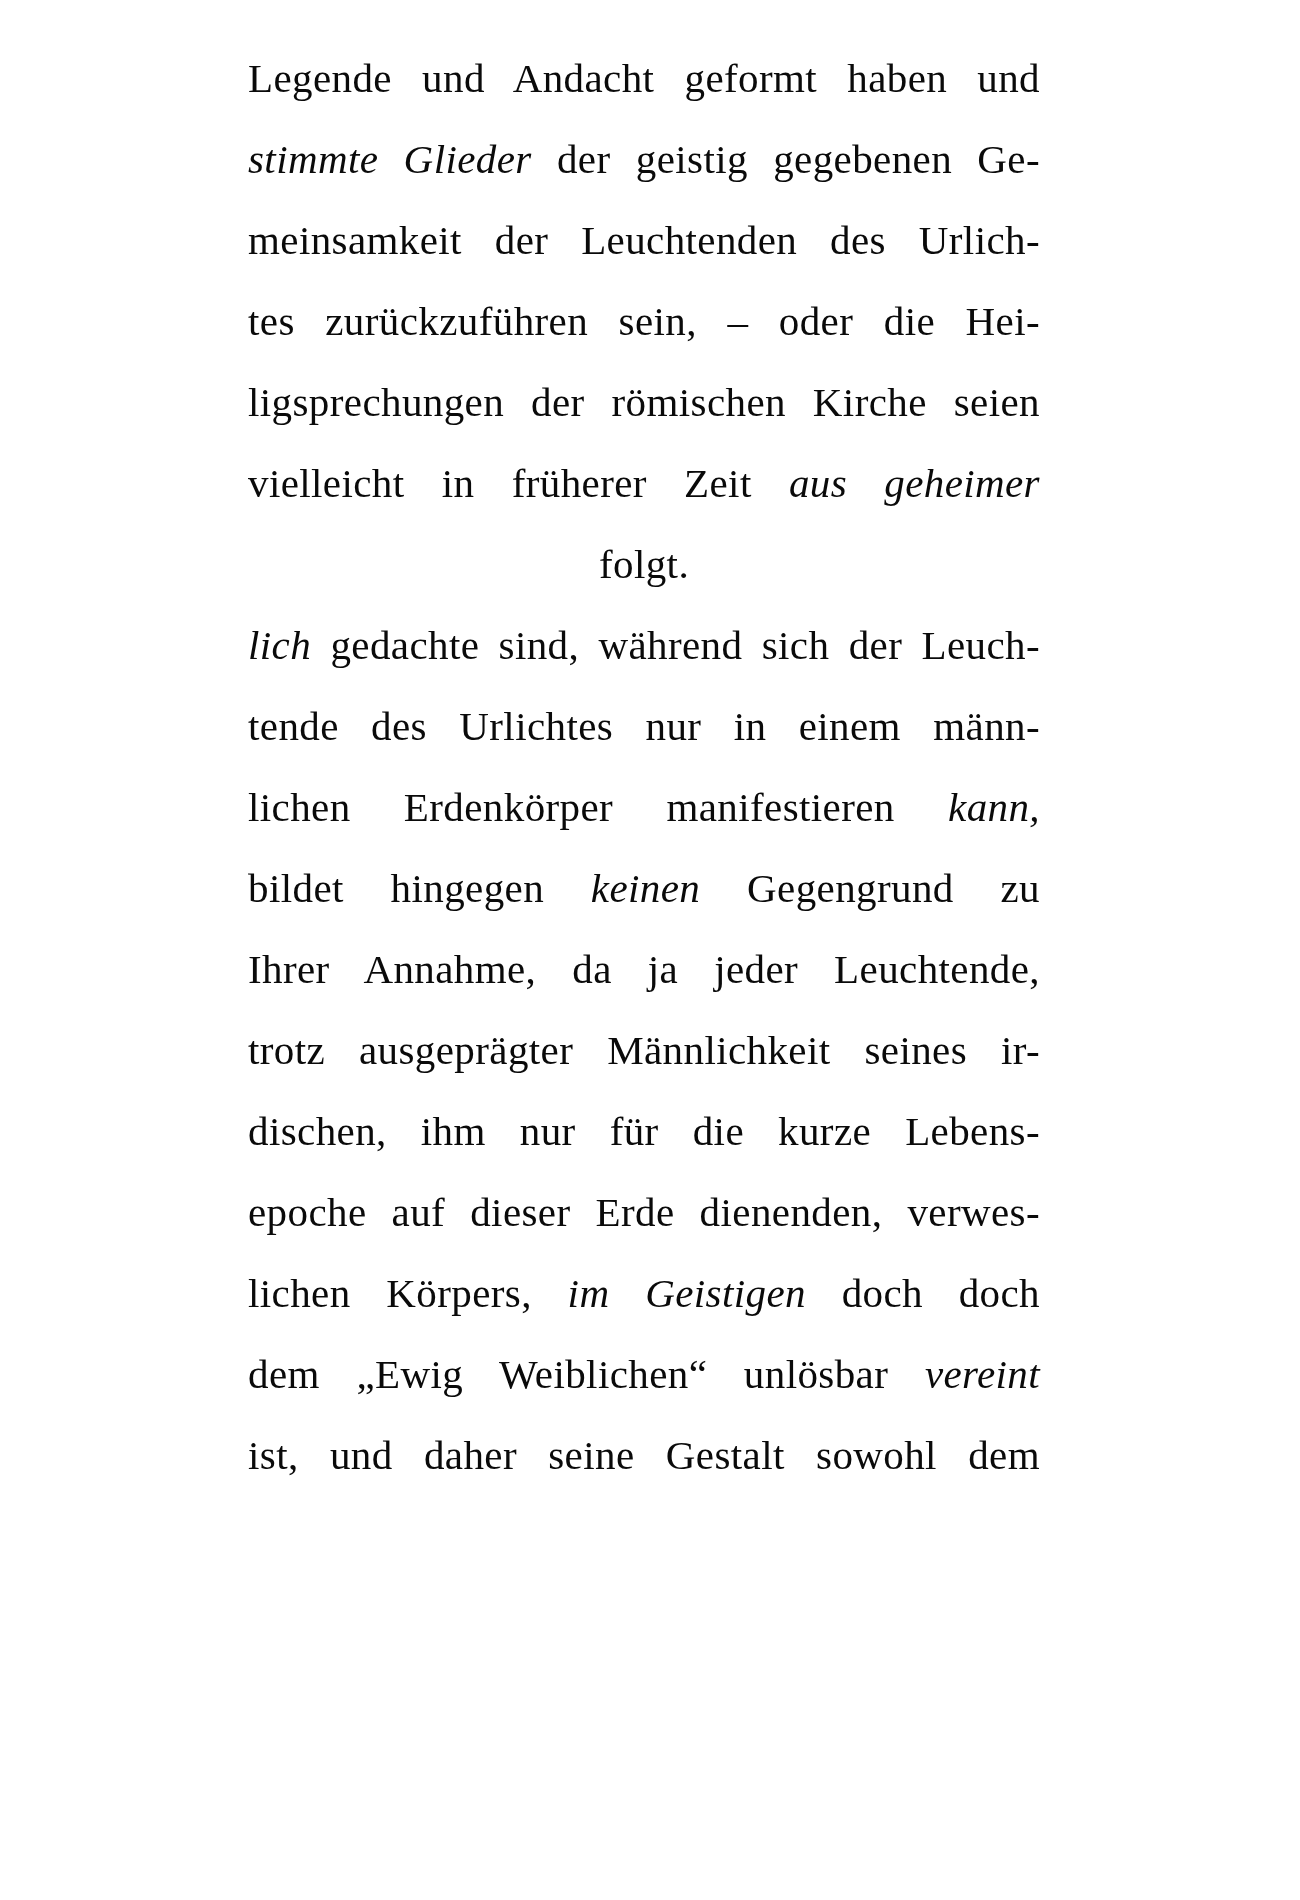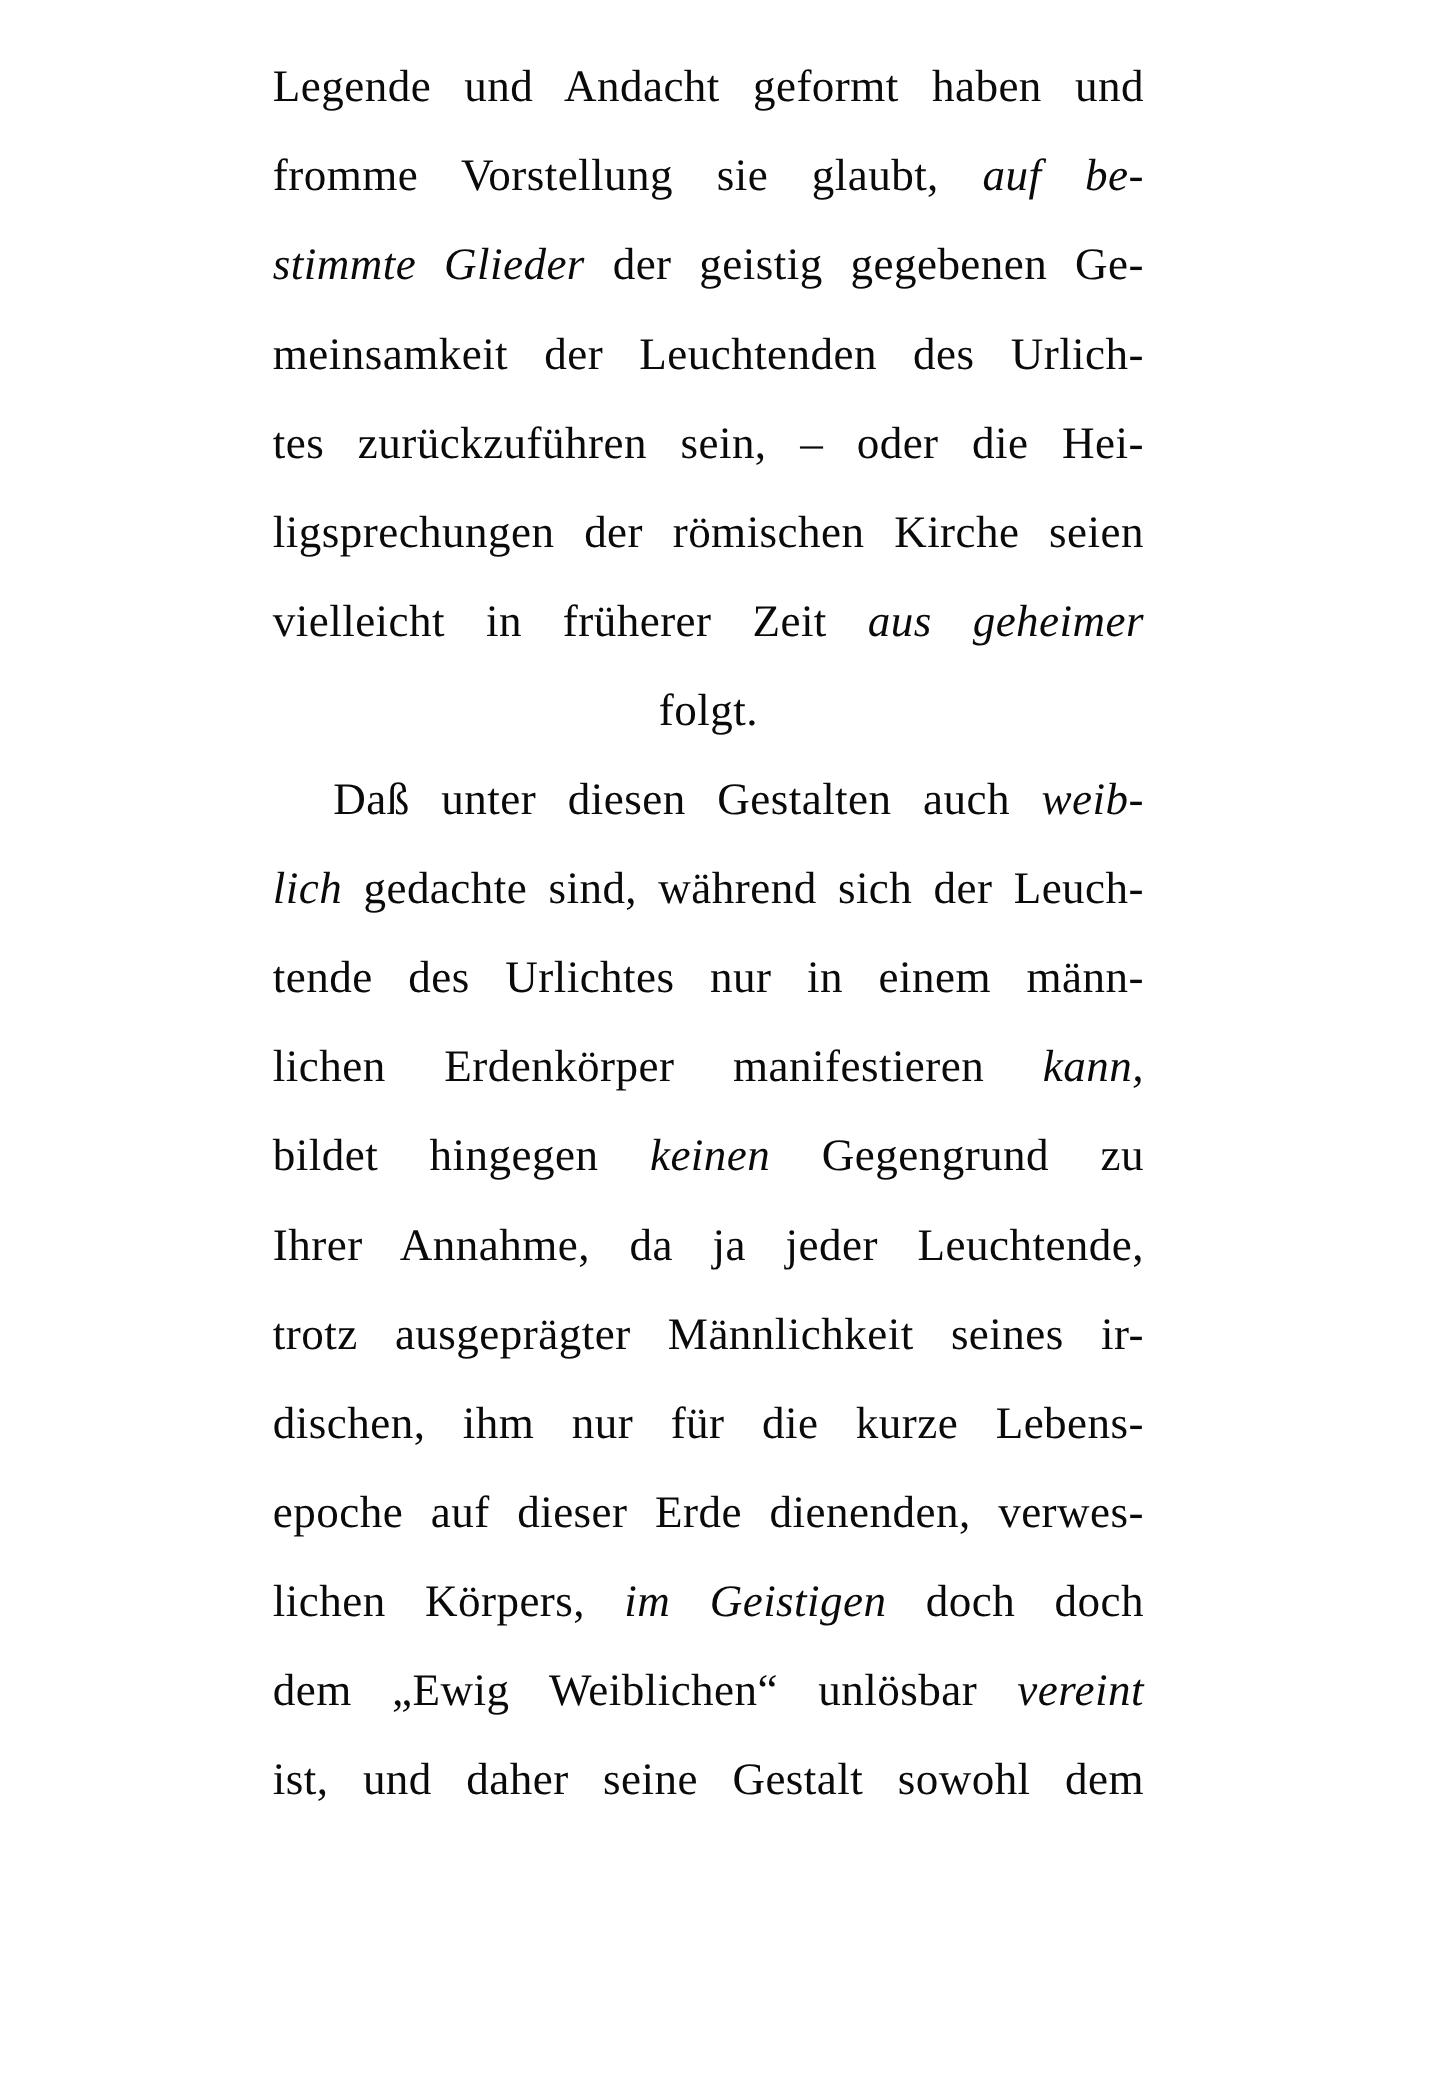--- a/index.html
+++ b/index.html
@@ -53,28 +53,26 @@
     letter-spacing: 2px;
     color: #c2410c;
   }
 </style>
 </head>
 <body>
 
 <div class="page">
   <div class="text-block" id="text-block">
       <div class="line j"><span class="seg-regular">Legende und Andacht geformt haben und</span></div>
-      <div class="line j"><span class="seg-regular">fromme Vorstellung sie glaubt, </span><span class="seg-italic">auf be-</span></div>
       <div class="line j"><span class="seg-italic">stimmte Glieder</span><span class="seg-regular"> der geistig gegebenen Ge-</span></div>
       <div class="line j"><span class="seg-regular">meinsamkeit der Leuchtenden des Urlich-</span></div>
       <div class="line j"><span class="seg-regular">tes zurückzuführen sein, – oder die Hei-</span></div>
       <div class="line j"><span class="seg-regular">ligsprechungen der römischen Kirche seien</span></div>
       <div class="line j"><span class="seg-regular">vielleicht in früherer Zeit </span><span class="seg-italic">aus geheimer</span></div>
       <div class="line"><span class="seg-regular">folgt.</span></div>
-      <div class="line j indent"><span class="seg-regular">Daß unter diesen Gestalten auch </span><span class="seg-italic">weib-</span></div>
       <div class="line j"><span class="seg-italic">lich</span><span class="seg-regular"> gedachte sind, während sich der Leuch-</span></div>
       <div class="line j"><span class="seg-regular">tende des Urlichtes nur in einem männ-</span></div>
       <div class="line j"><span class="seg-regular">lichen Erdenkörper manifestieren </span><span class="seg-italic">kann,</span></div>
       <div class="line j"><span class="seg-regular">bildet hingegen </span><span class="seg-italic">keinen</span><span class="seg-regular"> Gegengrund zu</span></div>
       <div class="line j"><span class="seg-regular">Ihrer Annahme, da ja jeder Leuchtende,</span></div>
       <div class="line j"><span class="seg-regular">trotz ausgeprägter Männlichkeit seines ir-</span></div>
       <div class="line j"><span class="seg-regular">dischen, ihm nur für die kurze Lebens-</span></div>
       <div class="line j"><span class="seg-regular">epoche auf dieser Erde dienenden, verwes-</span></div>
       <div class="line j"><span class="seg-regular">lichen Körpers, </span><span class="seg-italic">im Geistigen</span><span class="seg-regular"> doch doch</span></div>
       <div class="line j"><span class="seg-regular">dem „Ewig Weiblichen“ unlösbar </span><span class="seg-italic">vereint</span></div>

